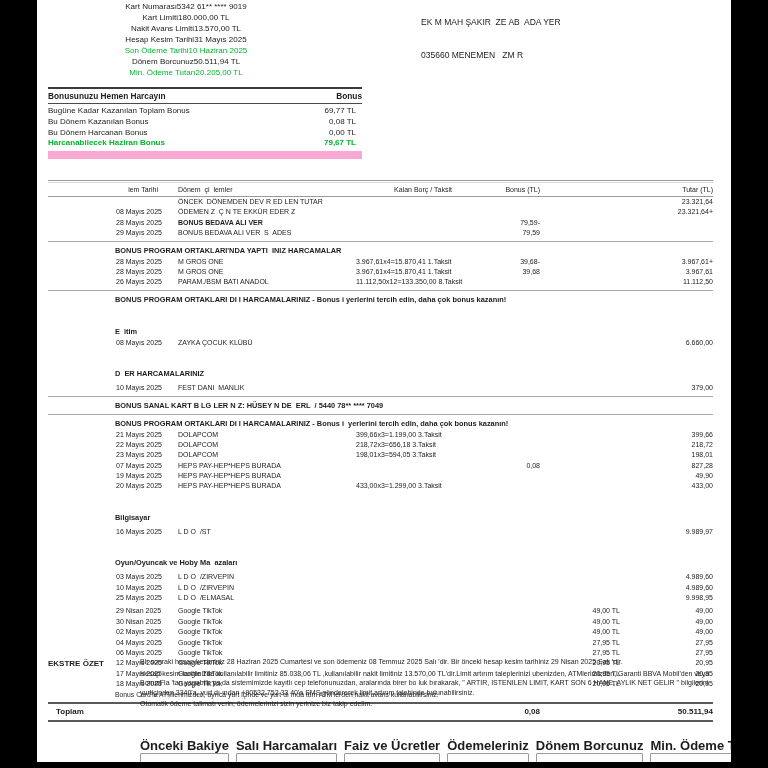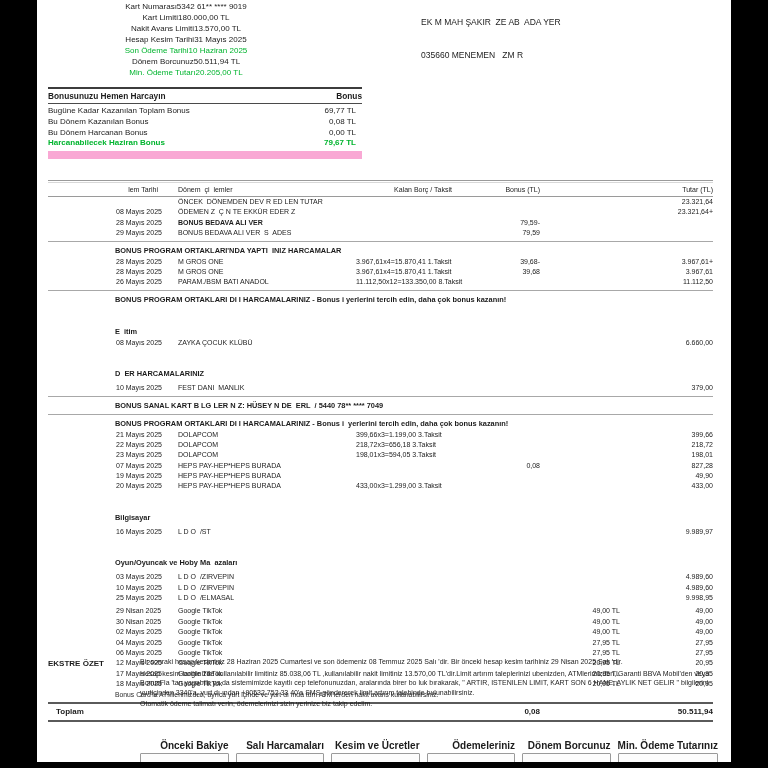--- a/index.html
+++ b/index.html
@@ -61,21 +61,21 @@
 
   
   .ozet{position:absolute;left:11px;top:657px;width:665px;font-size:7px;}
   .ozet-label{position:absolute;left:0;top:2px;font-weight:bold;font-size:8px;white-space:pre;}
   .ozet-text{margin-left:92px;width:573px;line-height:9.6px;}
   .ozet-text p{margin:0 0 2px 0;}
 
   
   .summary{position:absolute;left:103px;top:739px;width:578px;display:flex;gap:7px;}
   .s-col{flex:1;display:flex;flex-direction:column;}
-  .s-col .s-head{font-weight:bold;font-size:10px;text-align:right;height:13px;line-height:13px;white-space:pre;}
+  .s-col .s-head{font-weight:bold;font-size:13px;text-align:right;height:13px;line-height:13px;white-space:pre;}
   .s-col .s-box{height:16px;border:1px solid #9a9a9a;background:#fcfcfc;border-radius:1px;margin-top:1px;}
 </style>
 </head>
 <body>
 
 <div class="paper">
 
   <div class="acct" id="acct-rows">
       <div class="acct-row">
         <span class="lbl">Kart Numarası</span>
@@ -334,21 +334,21 @@
   <div class="summary" id="summary-cols">
       <div class="s-col">
         <div class="s-head">Önceki Bakiye</div>
         <div class="s-box"></div>
       </div>
       <div class="s-col">
         <div class="s-head">Salı Harcamaları</div>
         <div class="s-box"></div>
       </div>
       <div class="s-col">
-        <div class="s-head">Kesim ve Ücretler</div>
+        <div class="s-head">Faiz ve Ücretler</div>
         <div class="s-box"></div>
       </div>
       <div class="s-col">
         <div class="s-head">Ödemeleriniz</div>
         <div class="s-box"></div>
       </div>
       <div class="s-col">
         <div class="s-head">Dönem Borcunuz</div>
         <div class="s-box"></div>
       </div>

